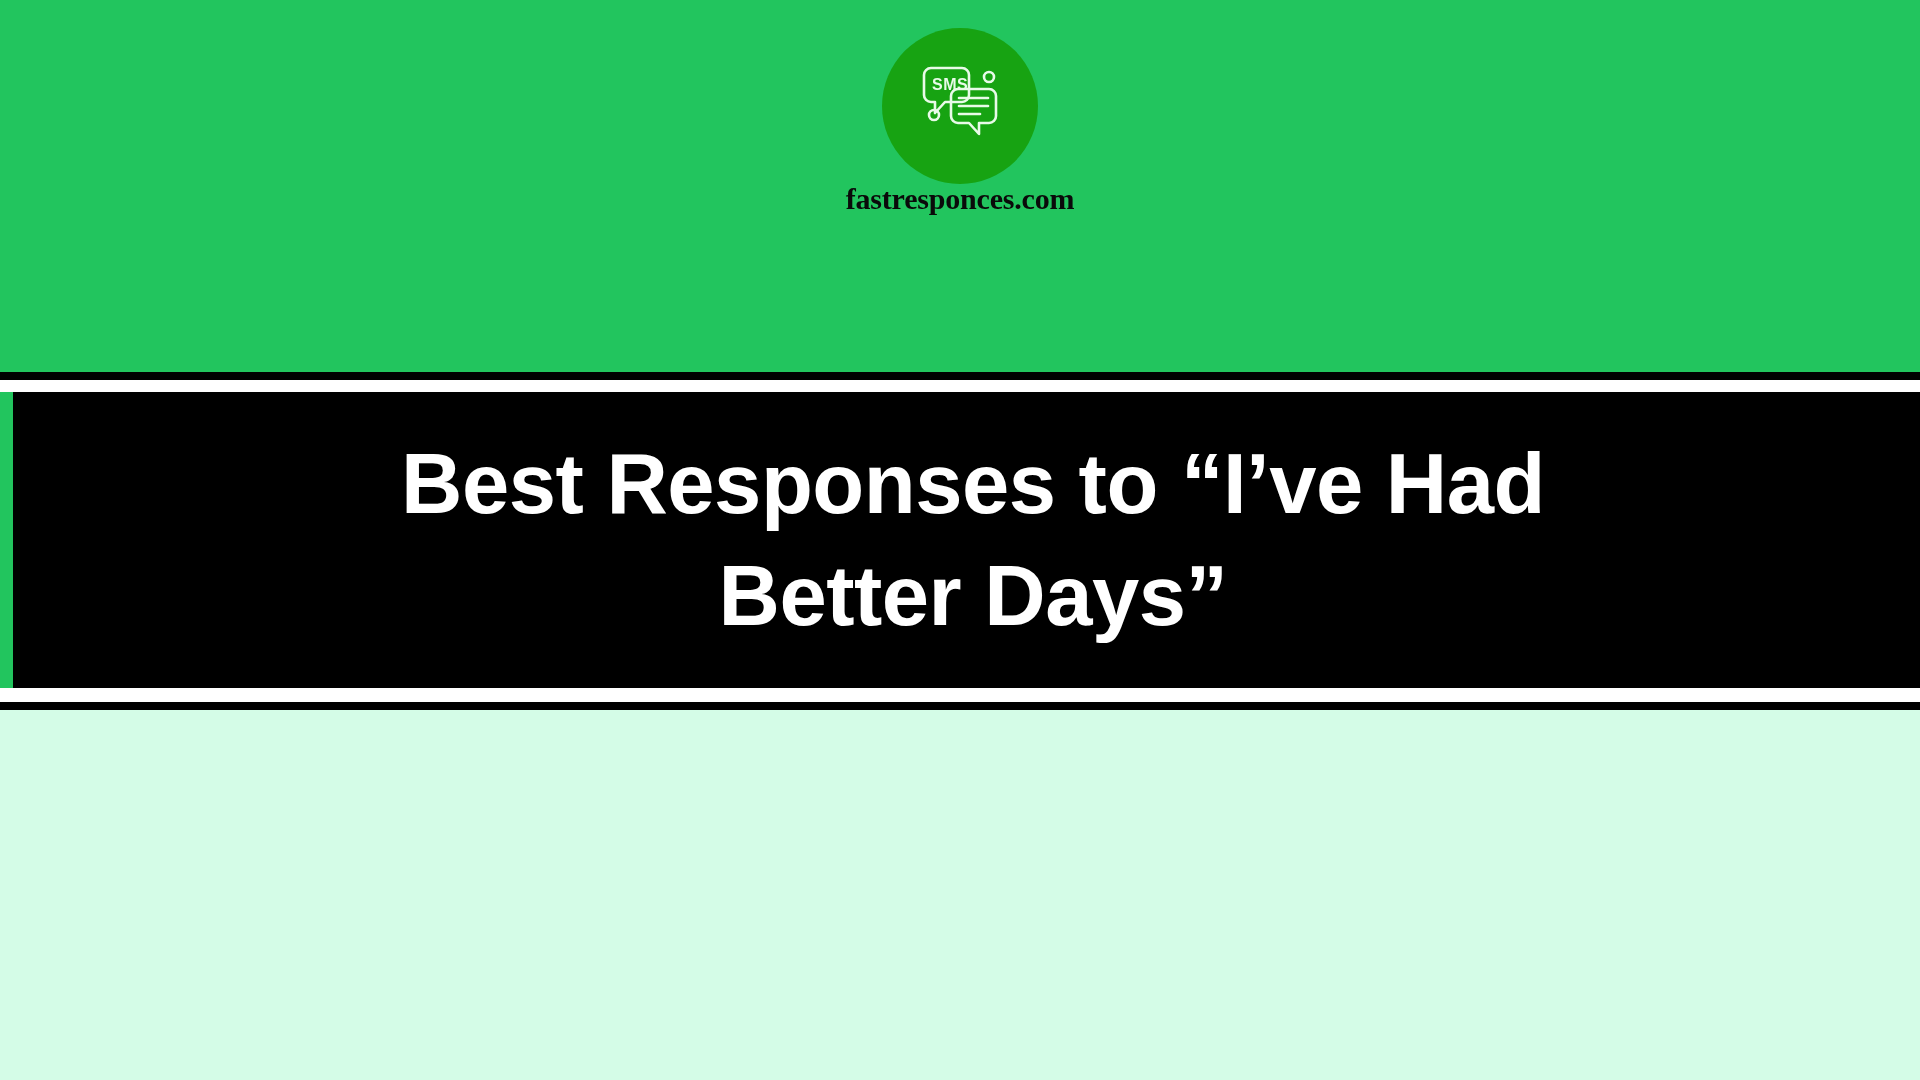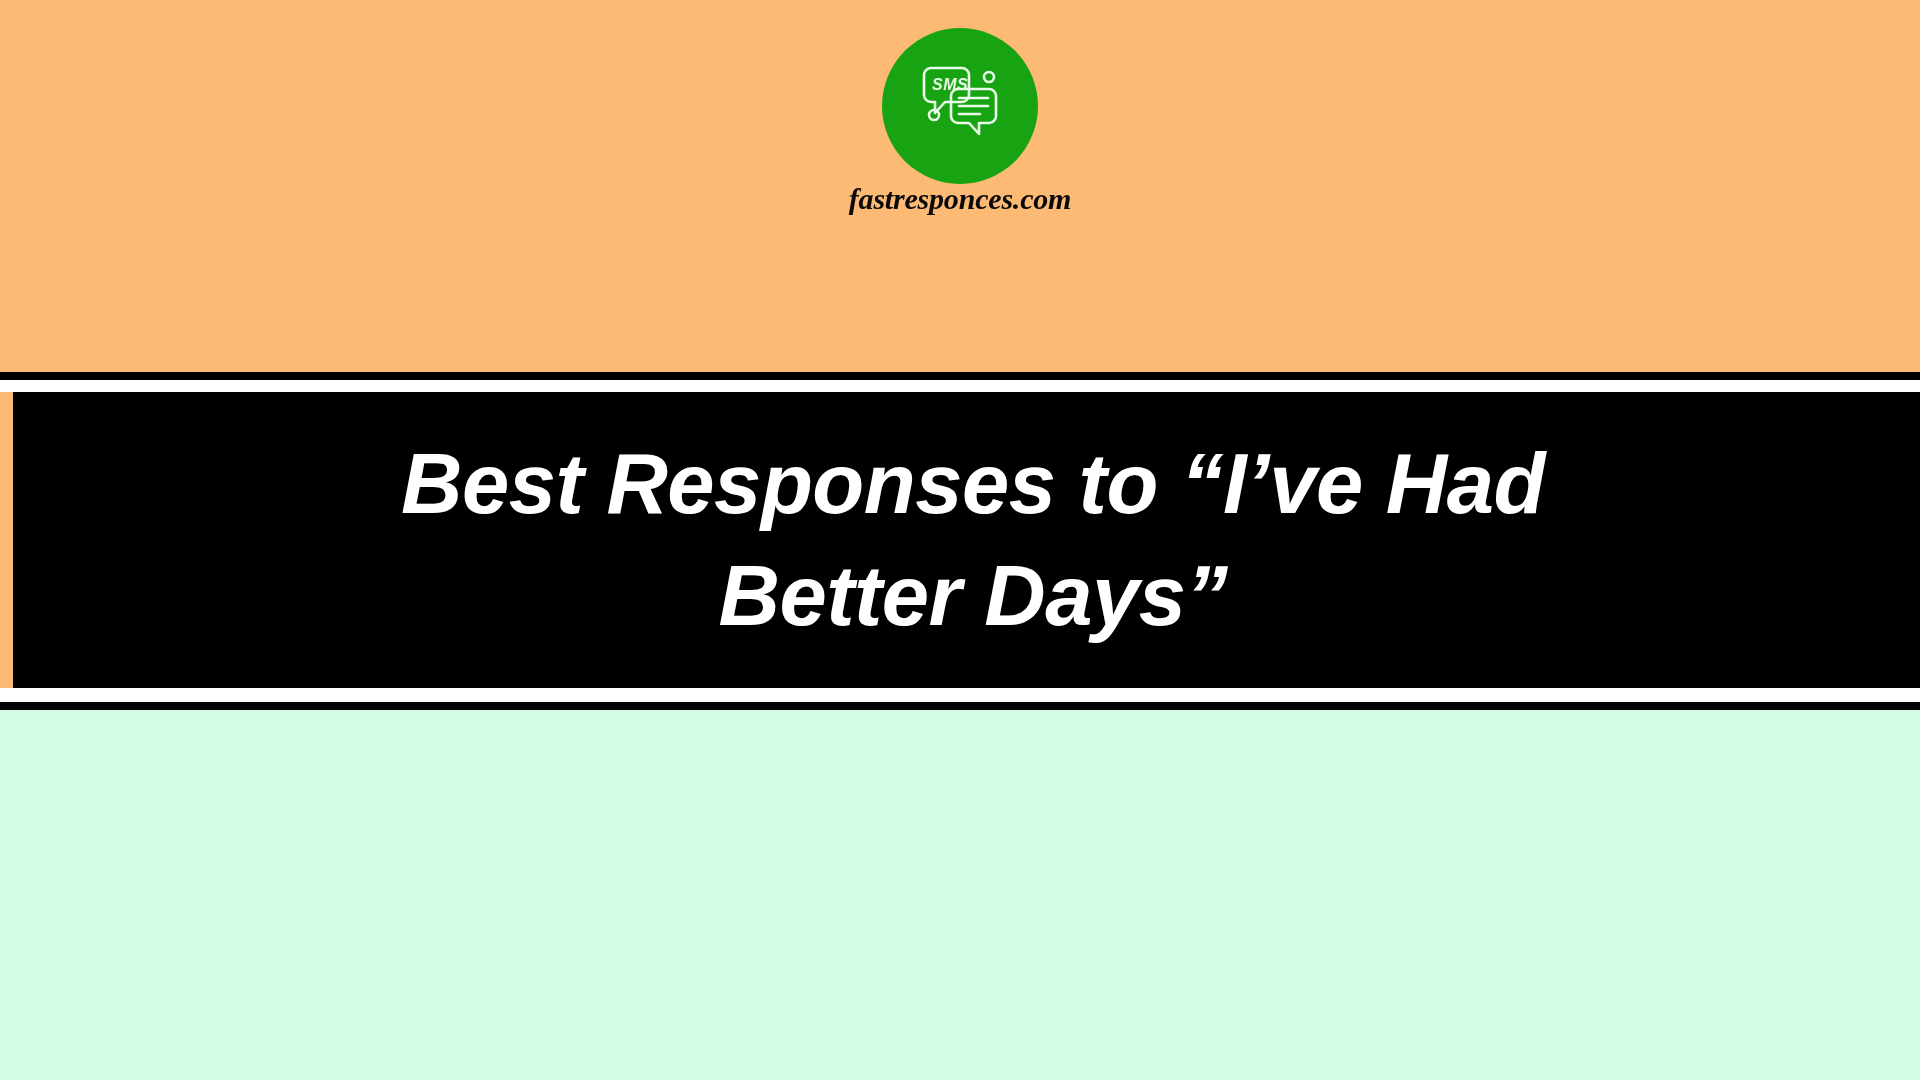--- a/index.html
+++ b/index.html
@@ -13,22 +13,21 @@
     background: #d4fce7;
     font-family: "Liberation Sans", sans-serif;
     overflow: hidden;
     position: relative;
   }
 
   
   .page {
     position: absolute;
     inset: 0;
-    background: #fdba74;
-    font-style: italic;
+    background: #22c55e;
   }
 
   
   .brand {
     position: absolute;
     top: 0;
     left: 0;
     width: 1920px;
     padding-top: 28px;
     display: flex;

